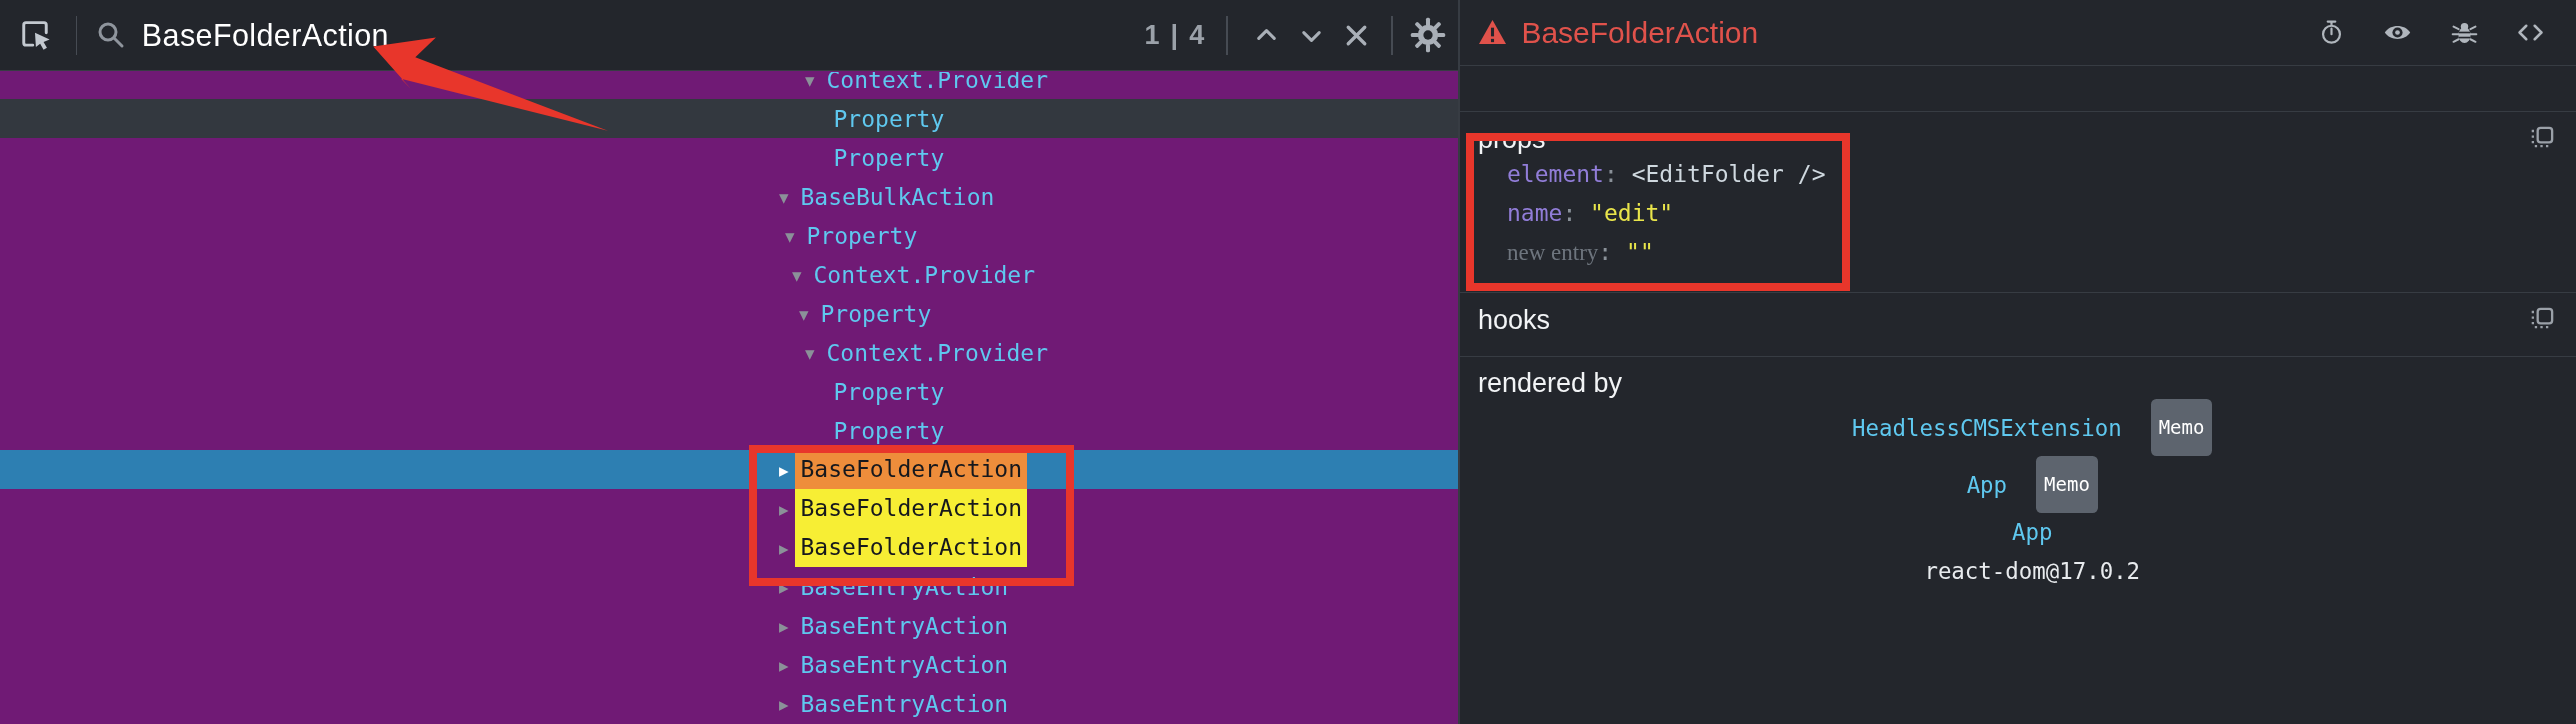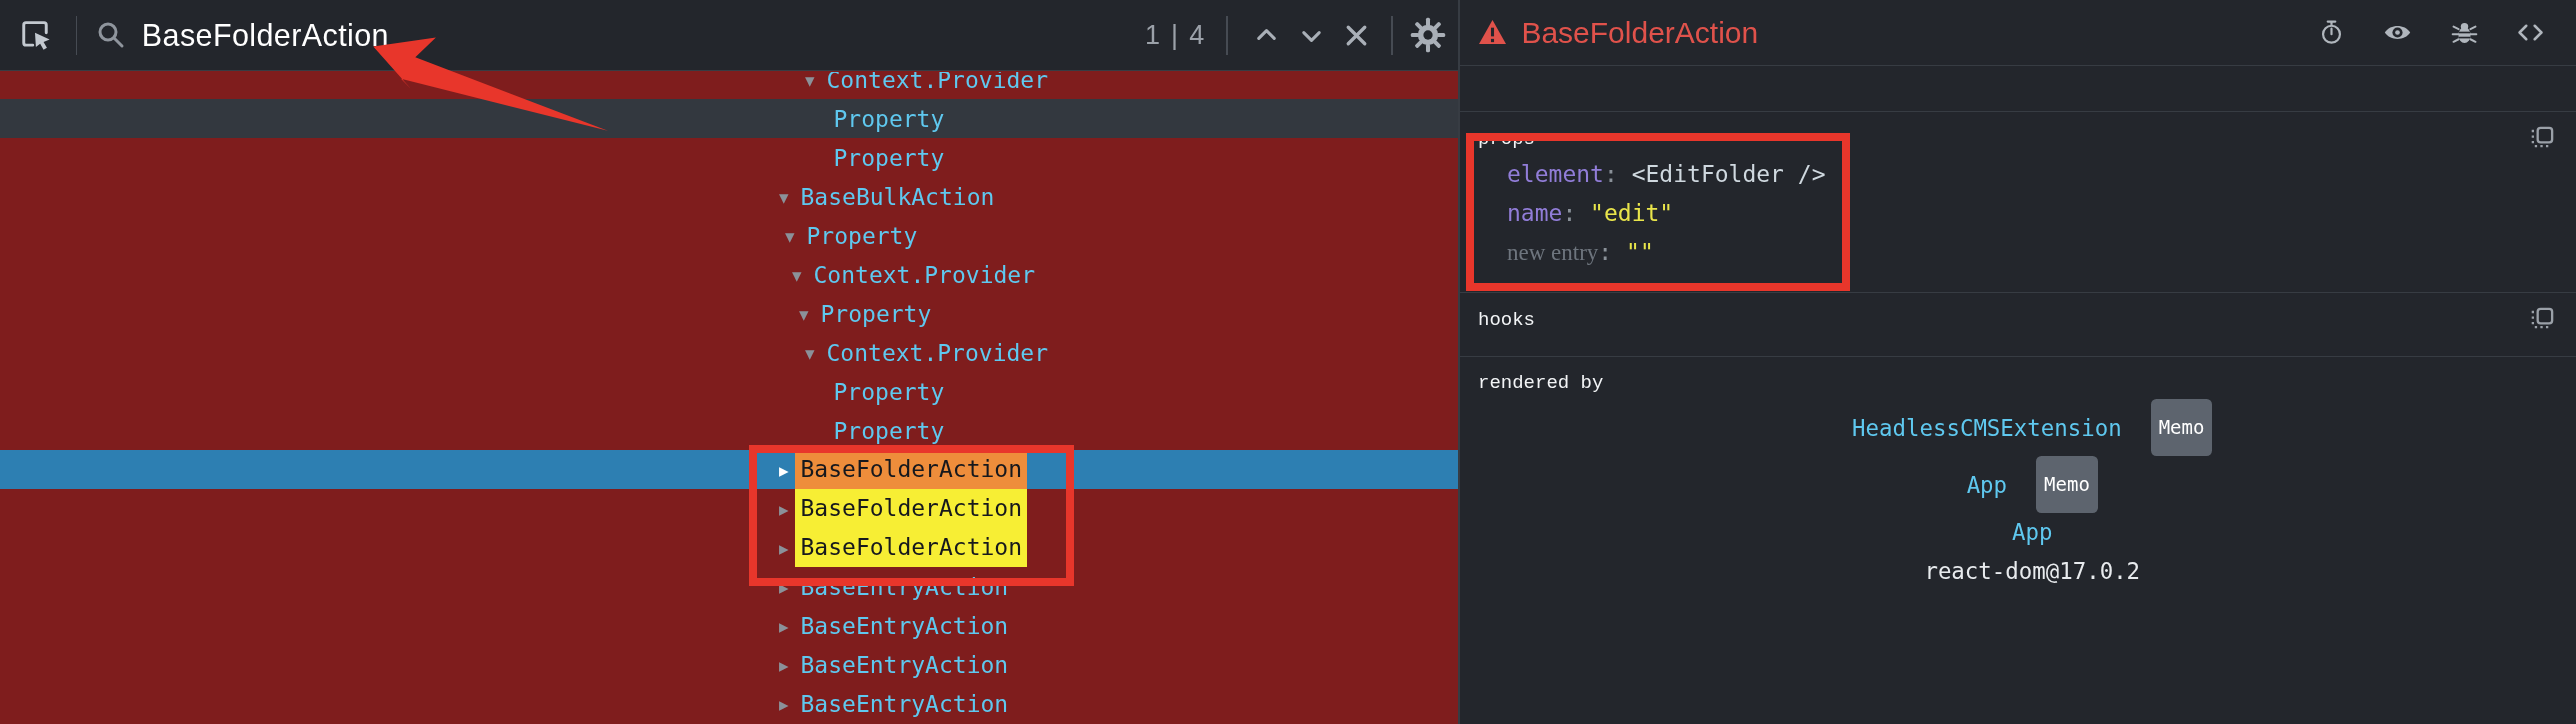--- a/index.html
+++ b/index.html
@@ -1,24 +1,24 @@
 <!DOCTYPE html>
 <html style="font-size:14.4px"><head>
 <meta charset="utf-8">
 <style>
   html,body{margin:0;padding:0;background:#101114;}
-  #app{position:relative;width:2576px;height:725px;background:#7f1d1d;overflow:hidden;
+  #app{position:relative;width:2576px;height:725px;background:#701a75;overflow:hidden;
        font-family:"Liberation Sans",sans-serif;color:#e8ebee;}
   
   #toolbar{position:absolute;left:0;top:0;width:1458px;height:70px;
            border-bottom:1.8px solid #373c43;display:flex;align-items:center;background:#23262c;}
   .tb-divider{width:1.8px;height:39px;background:#464b53;}
   #toolbar .ico{flex:0 0 auto;display:flex;align-items:center;justify-content:center;}
   #search-text{margin-left:14.4px;font-size:30.5px;color:#ffffff;letter-spacing:0.4px;white-space:pre;}
-  #result-count{margin-left:auto;font-size:27px;color:#9ba1a9;letter-spacing:1.8px;}
+  #result-count{margin-left:auto;font-size:27px;color:#9ba1a9;letter-spacing:1.8px;font-weight:bold;}
   .tb-btn{width:45px;height:45px;display:flex;align-items:center;justify-content:center;cursor:pointer;}
   
   #tree{position:absolute;left:0;top:72px;width:1458px;height:653px;overflow:hidden;
         font-family:"DejaVu Sans Mono","Liberation Mono",monospace;font-size:23px;}
   #tree-rows{margin-top:-11.7px;}
   .trow{height:39px;display:flex;align-items:center;white-space:pre;cursor:pointer;}
   .trow.hover{background:#33383f;}
   .trow.selected{background:#2d7fb2;}
   .tri{display:inline-block;width:21.5px;font-family:"DejaVu Sans",sans-serif;font-size:19px;
        color:#8b9199;text-align:left;flex:0 0 21.5px;}
@@ -32,21 +32,21 @@
   #panel-divider{position:absolute;left:1458px;top:0;width:1.8px;height:725px;background:#373c43;}
   
   #inspector{position:absolute;left:1460px;top:0;width:1116px;height:725px;background:#23262c;}
   #insp-header{height:65px;border-bottom:1.8px solid #373c43;display:flex;align-items:center;padding:0 23px 0 18px;}
   #insp-title{margin-left:14.4px;font-size:30px;font-weight:500;color:#e0524b;}
   #insp-actions{margin-left:auto;display:flex;align-items:center;gap:21.5px;}
   #insp-strip{height:45px;border-bottom:1.8px solid #373c43;}
   .section{border-bottom:1.8px solid #373c43;padding:10.8px 20px 20px 18px;}
   .section:last-child{border-bottom:none;text-align:center;}
   .sec-head{display:flex;align-items:center;line-height:32px;}
-  .sec-title{font-size:19px;color:#f2f4f6;font-family:Liberation Mono, monospace;}
+  .sec-title{font-size:27px;color:#f2f4f6;}
   .sec-copy{margin-left:auto;cursor:pointer;display:flex;align-items:center;}
   .kv{font-family:"DejaVu Sans Mono","Liberation Mono",monospace;font-size:23px;line-height:39px;
       padding-left:29px;white-space:pre;}
   .k{color:#917dd8;}
   .k.dim{color:#6e757e;font-family:Liberation Serif, serif;}
   .colon{color:#8a9199;}
   .v-jsx{color:#cfd8df;text-align:center;}
   .v-str{color:#e9e54b;}
   .hook-row{font-family:"DejaVu Sans Mono","Liberation Mono",monospace;font-size:23px;line-height:39px;
             padding-left:5.4px;color:#8a9199;white-space:pre;}

